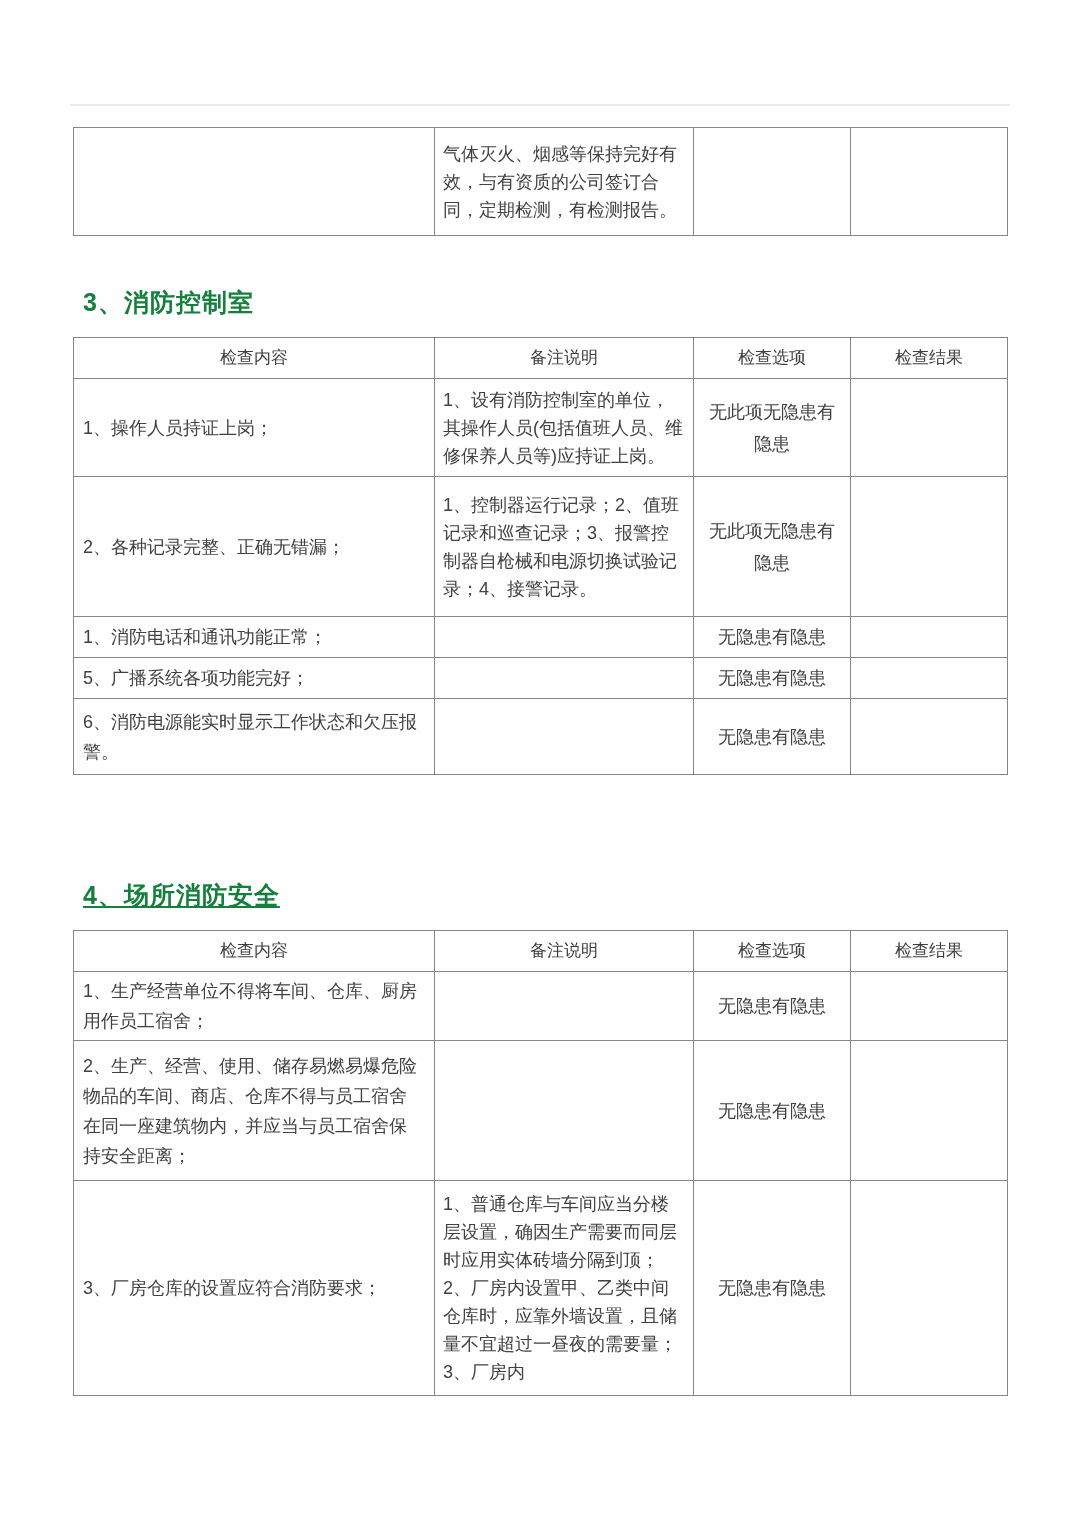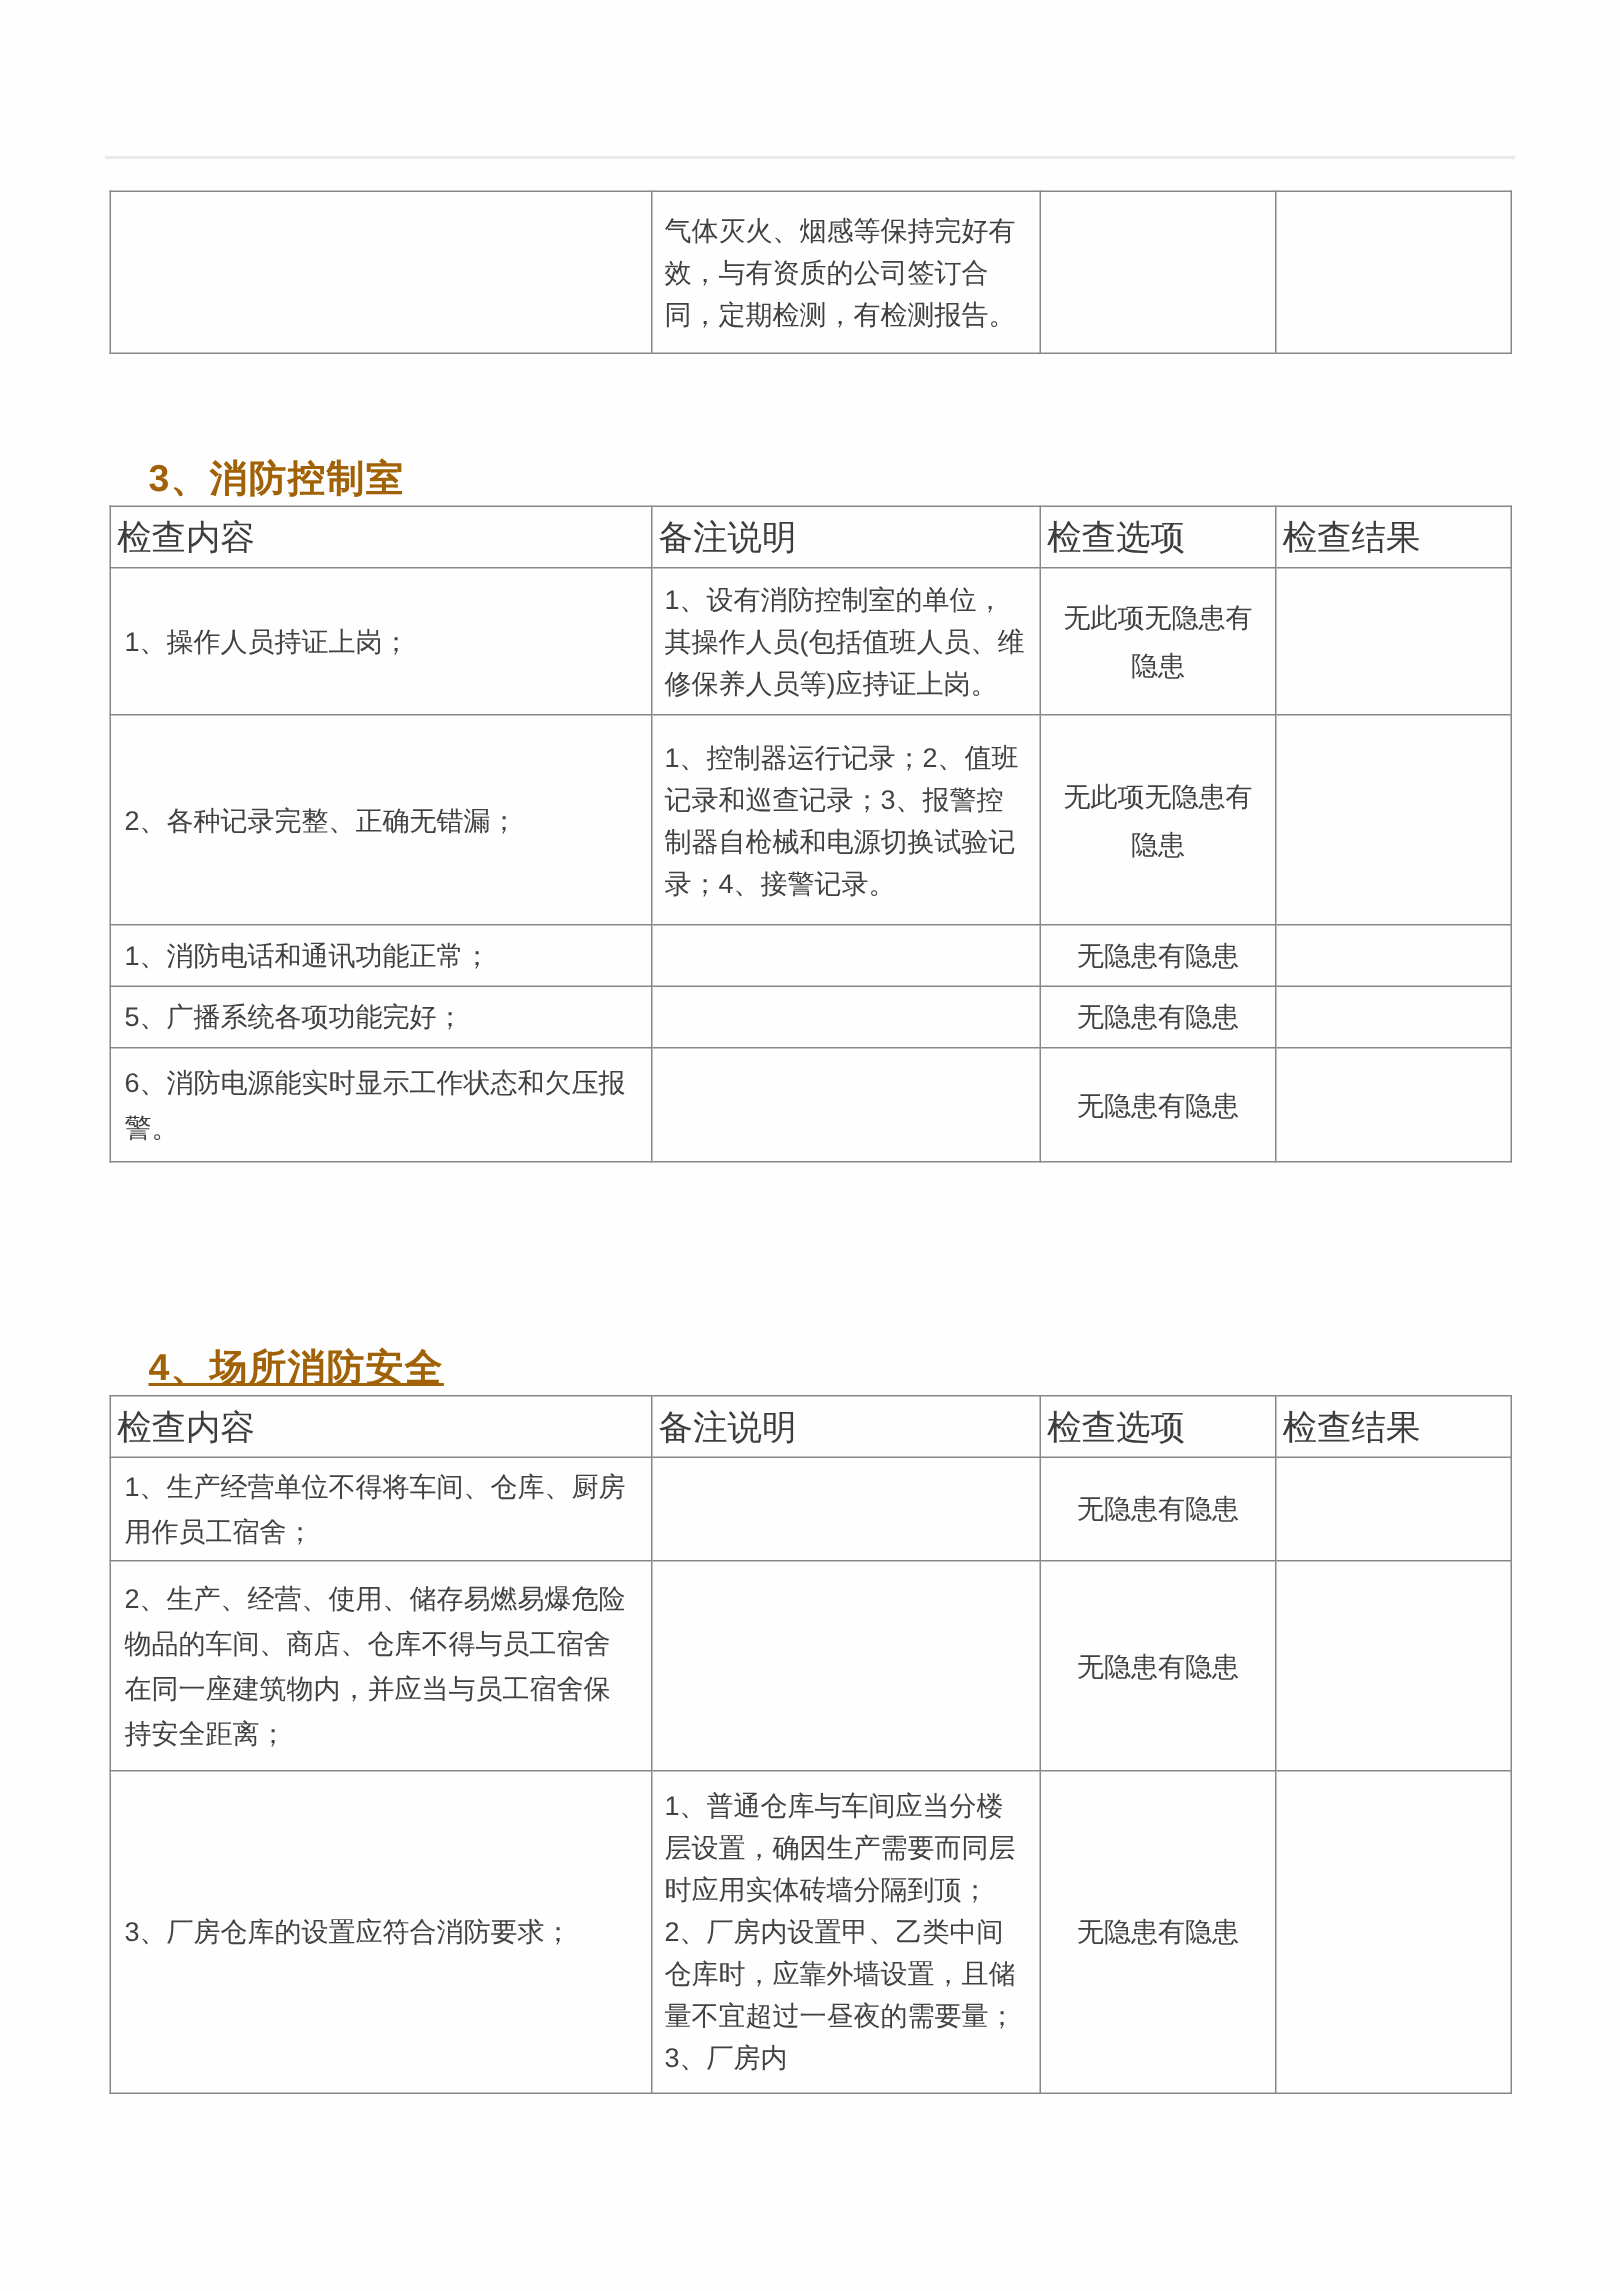--- a/index.html
+++ b/index.html
@@ -10,43 +10,43 @@
     font-family:"Liberation Sans","DejaVu Sans",sans-serif;
     color:#414141;
     overflow:hidden;
     padding-left:39px;
   }
   .ghost-line{
     position:absolute;top:104px;left:70px;width:940px;height:2px;
     background:#eaeaea;
   }
   .sec-title{
-    position:absolute;left:83px;margin:16px;
-    font-size:25px;font-weight:bold;color:#a16207;
+    position:absolute;left:83px;margin:0;
+    font-size:25px;font-weight:bold;color:#15803d;
     letter-spacing:1px;white-space:nowrap;
   }
   #sec-title-3{top:286px;}
   #sec-title-4{top:879px;text-decoration:underline;}
   table.tbl{
     position:absolute;left:73px;width:934px;
     border-collapse:collapse;table-layout:fixed;
     font-size:18px;color:#414141;
   }
   #continuation-table{top:127px;}
   #table-sec3{top:337px;}
   #table-sec4{top:930px;}
   .tbl th,.tbl td{
     border:1.5px solid #878787;
     vertical-align:middle;
     font-weight:normal;
     word-break:break-all;
   }
   .tbl th{
-    text-align:left;padding:2px 4px;line-height:24px;
-    font-size:23px;color:#3d3d3d;
+    text-align:center;padding:2px 4px;line-height:24px;
+    font-size:17px;color:#3d3d3d;
   }
   td.c1{text-align:left;padding:4px 10px 4px 9px;line-height:30px;margin-top:22px;}
   td.c2{text-align:left;padding:4px 8px;line-height:28px;}
   td.c3{text-align:center;padding:4px 12px;line-height:32px;}
   td.c4{text-align:center;padding:4px 6px;line-height:30px;}
   col.w1{width:361px;} col.w2{width:259px;} col.w3{width:157px;} col.w4{width:157px;}
 </style>
 </head>
 <body>
 

